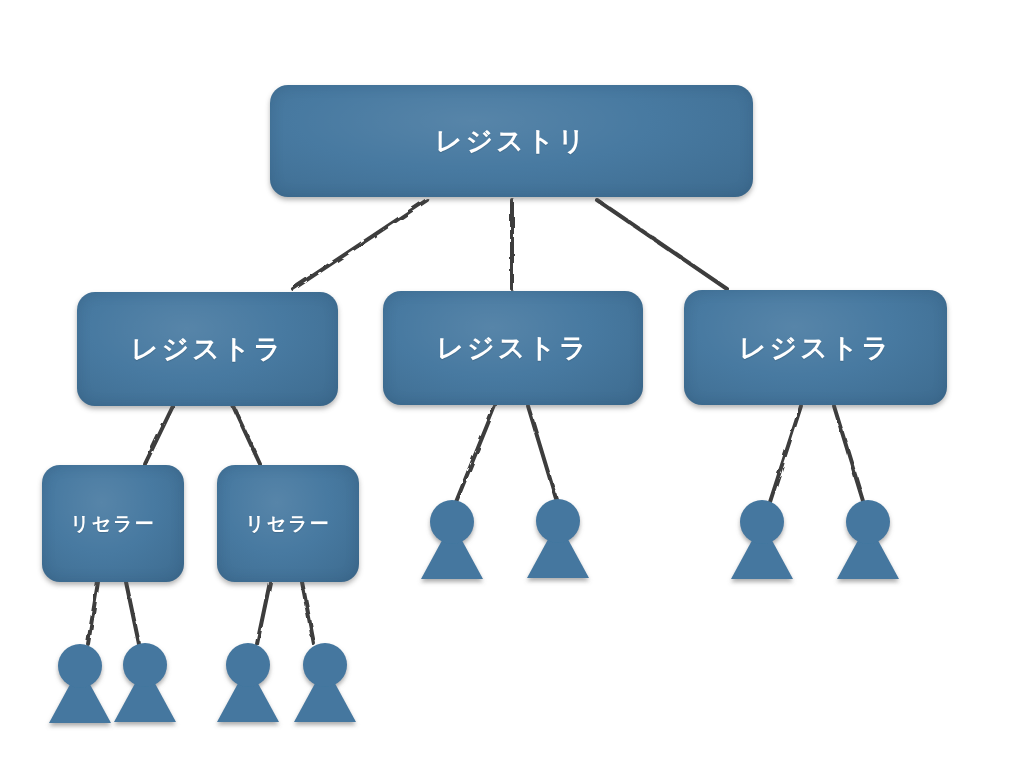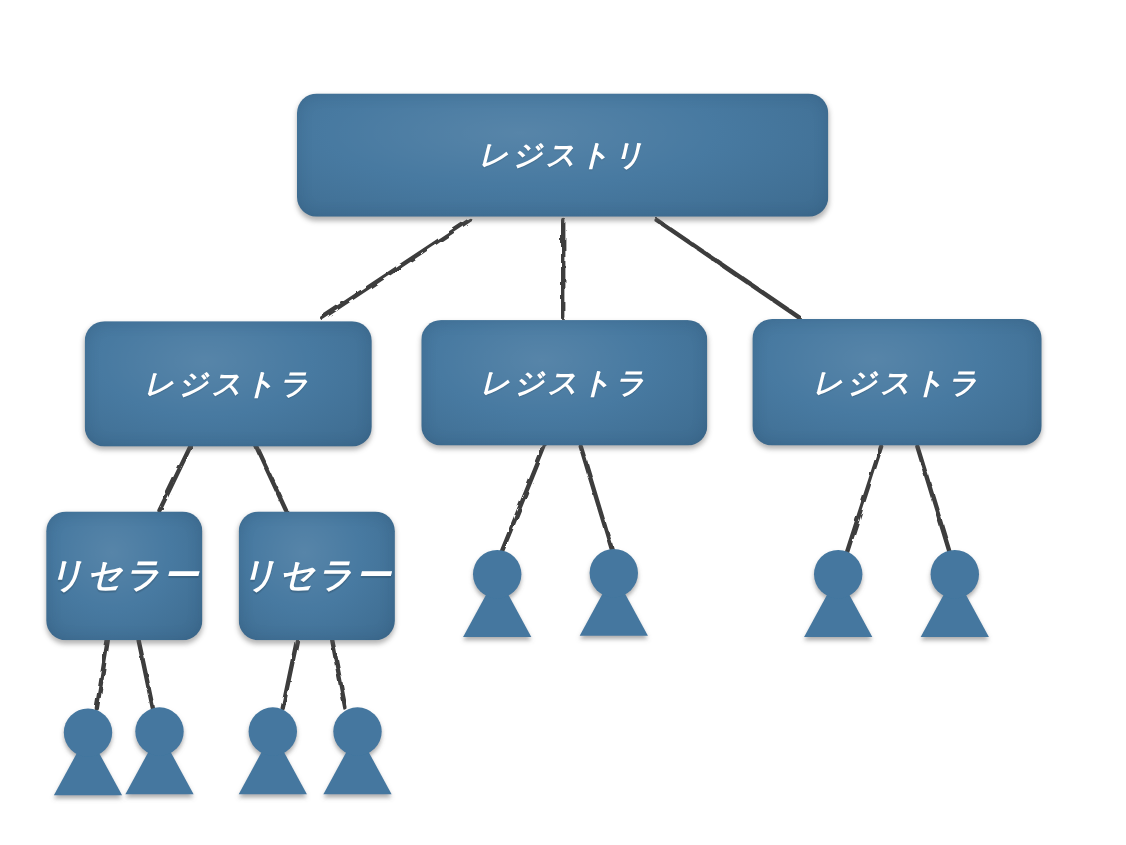--- a/index.html
+++ b/index.html
@@ -19,37 +19,36 @@
   .node {
     position: absolute;
     border-radius: 18px;
     background:
       radial-gradient(ellipse at 42% 32%, rgba(255,255,255,0.10) 0%, rgba(255,255,255,0.02) 45%, rgba(0,0,0,0.10) 100%),
       #44779f;
     box-shadow: 0 3px 5px rgba(90,90,90,0.45), inset 0 0 14px rgba(20,50,80,0.18);
     display: flex;
     align-items: center;
     justify-content: center;
-    font-style: italic;
   }
   .node .label {
     color: #ffffff;
     font-weight: bold;
     font-size: 27px;
     letter-spacing: 3px;
     white-space: nowrap;
     text-shadow: 0 1px 1px rgba(0,0,0,0.15);
   }
   .node-registry        { left: 270px; top:  85px; width: 483px; height: 112px; }
   .node-registrar-left  { left:  77px; top: 292px; width: 261px; height: 114px; }
   .node-registrar-center{ left: 383px; top: 291px; width: 260px; height: 114px; }
   .node-registrar-right { left: 684px; top: 290px; width: 263px; height: 115px; }
   .node-reseller-left   { left:  42px; top: 465px; width: 142px; height: 117px; }
   .node-reseller-right  { left: 217px; top: 465px; width: 142px; height: 117px; }
-  .node-reseller-left .label, .node-reseller-right .label { font-size: 32px; letter-spacing: 2px; }
+  .node-reseller-left .label, .node-reseller-right .label { font-size: 19px; letter-spacing: 2px; }
   svg .connector { stroke: #3d3d3d; stroke-width: 4; stroke-linecap: round; }
   svg .person-head, svg .person-body { fill: #44779f; }
 </style>
 </head>
 <body>
 
 <div class="canvas">
 
   <svg class="layer" width="1024" height="768" viewBox="0 0 1024 768">
     <defs>

